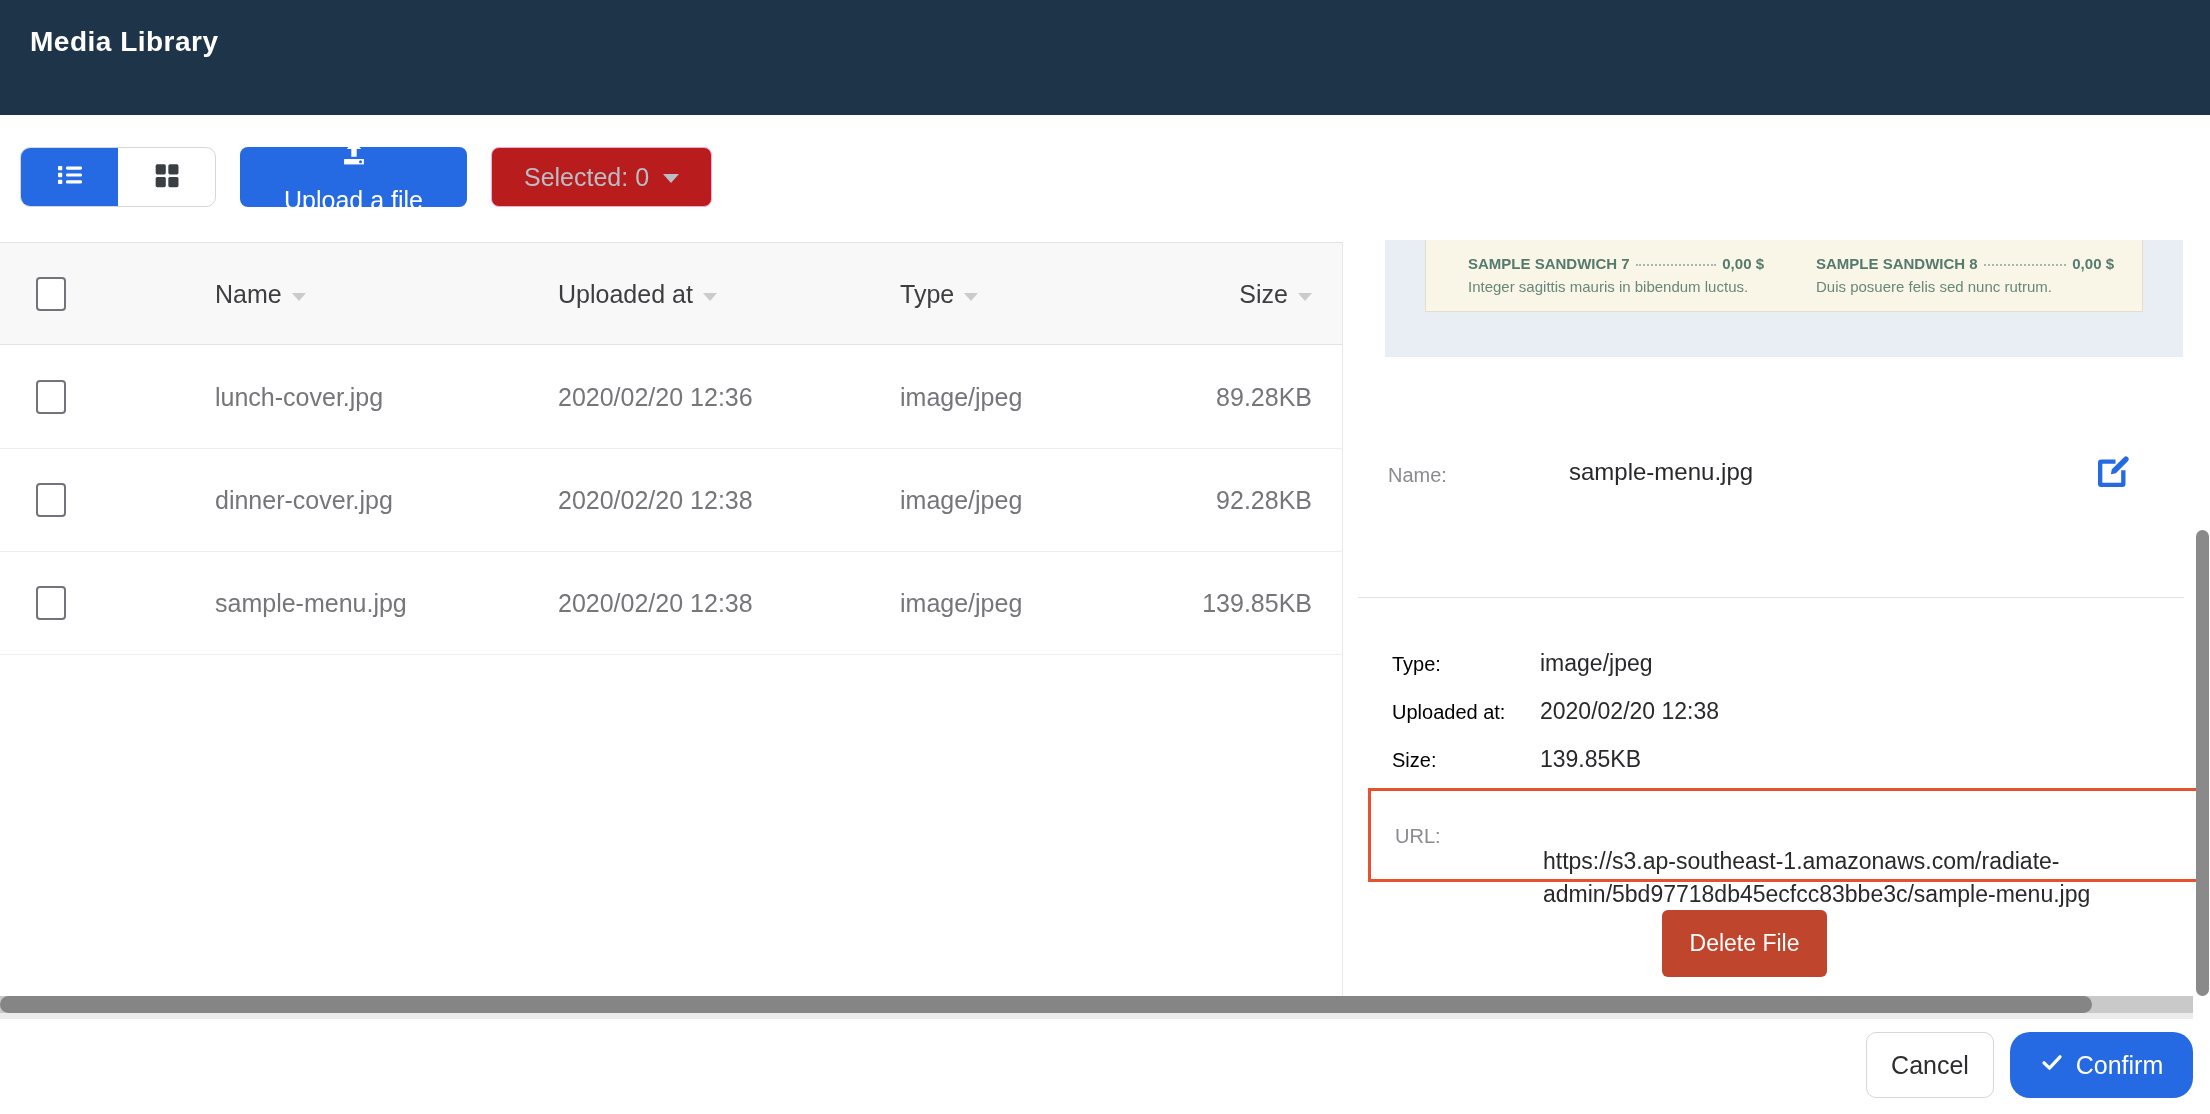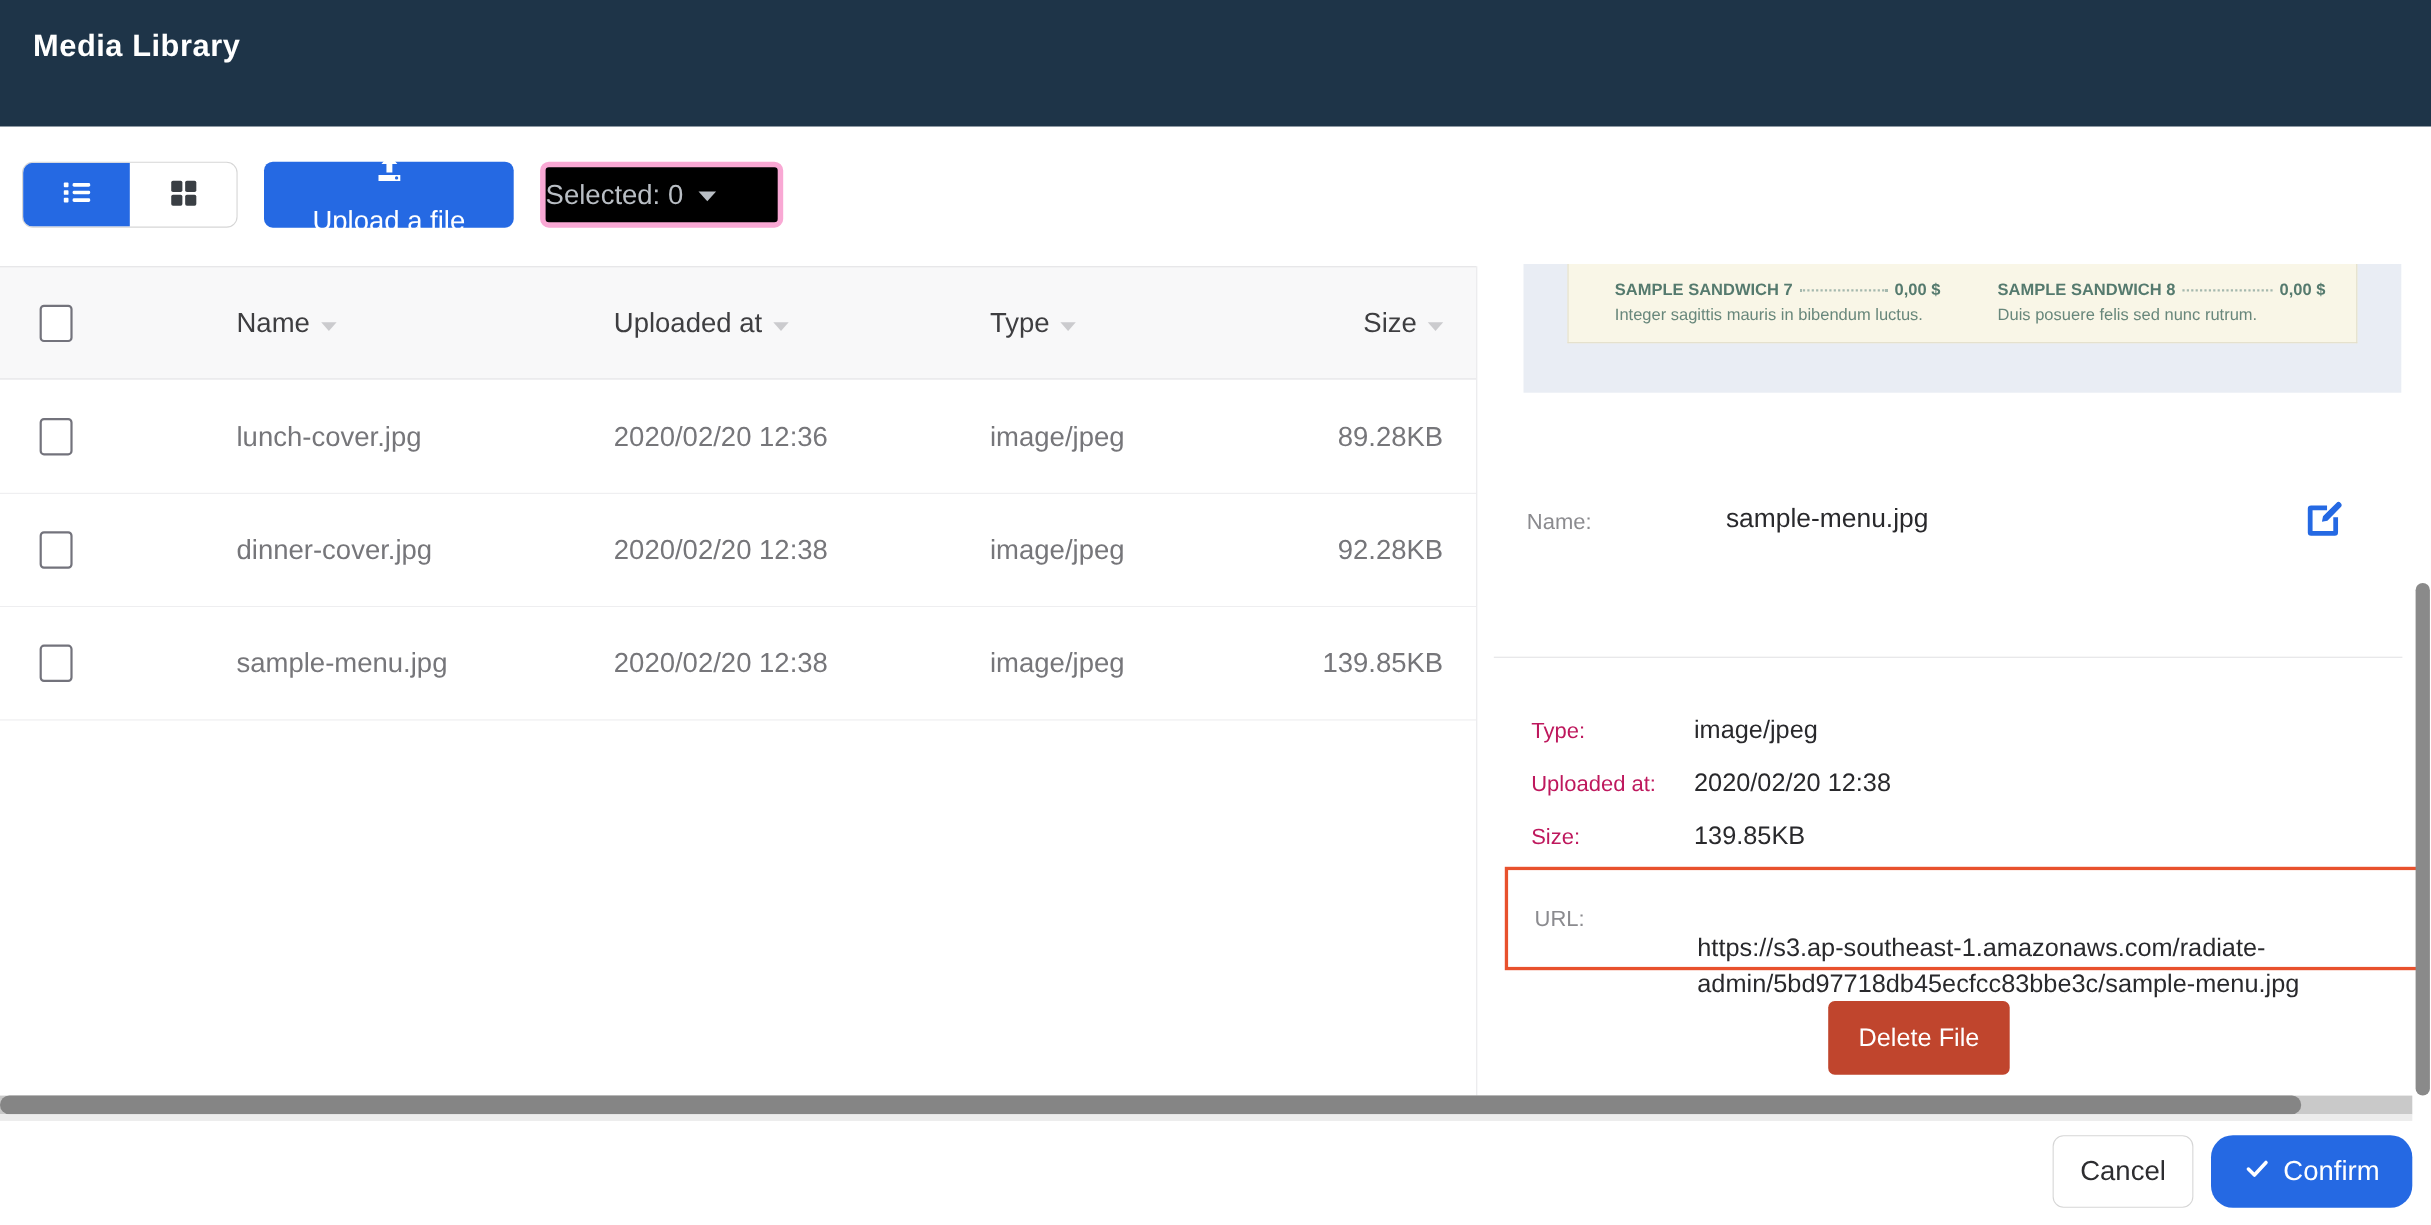--- a/index.html
+++ b/index.html
@@ -10,22 +10,22 @@
   .hdr{position:absolute;left:0;top:0;width:2210px;height:115px;background:#1e3448;}
   .hdr-title{position:absolute;left:30px;top:26px;font-size:28px;font-weight:bold;color:#ffffff;letter-spacing:.5px;}
 
   
   .toggle-group{position:absolute;left:20px;top:147px;width:196px;height:60px;display:flex;
        border:1px solid #d6d6d6;border-radius:10px;overflow:hidden;background:#fff;box-sizing:border-box;}
   .seg{flex:1;display:flex;align-items:center;justify-content:center;cursor:pointer;}
   .seg.active{background:#2569e3;}
   .btn-upload{position:absolute;left:240px;top:147px;width:227px;height:60px;background:#2569e3;border-radius:8px;
        display:flex;align-items:center;justify-content:center;gap:13px;color:#fff;font-size:25px;cursor:pointer;flex-direction:column;}
-  .btn-selected{position:absolute;left:491px;top:147px;width:221px;height:60px;background:#000000;border:5px solid #f9a8d4;
-       border-radius:8px;display:flex;align-items:center;gap:14px;color:#b9bec4;font-size:25px;box-sizing:border-box;}
+  .btn-selected{position:absolute;left:491px;top:147px;width:221px;height:60px;background:#b91c1c;border:1px solid #f9a8d4;
+       border-radius:8px;display:flex;align-items:center;justify-content:center;gap:14px;color:#b9bec4;font-size:25px;box-sizing:border-box;}
   .caret-down{width:0;height:0;border-left:8px solid transparent;border-right:8px solid transparent;border-top:9px solid #b9bec4;margin-top:3px;}
 
   
   .thead{position:absolute;left:0;top:242px;width:1342px;height:103px;background:#f8f8f9;
        border-top:1px solid #e3e3e5;border-bottom:1px solid #e3e3e5;box-sizing:border-box;}
   .trow{position:absolute;left:0;width:1342px;height:103px;background:#fff;border-bottom:1px solid #ededef;box-sizing:border-box;}
   .trow.r0{top:346px;} .trow.r1{top:449px;} .trow.r2{top:552px;}
   .cell{position:absolute;top:0;height:103px;display:flex;align-items:center;font-size:25px;color:#76767a;}
   .thead .cell{color:#3e3e41;}
   .c-name{left:215px;} .c-up{left:558px;} .c-type{left:900px;}
@@ -45,21 +45,21 @@
   .menu-dots{flex:1;border-bottom:2px dotted #a5b8ae;margin:0 6px;transform:translateY(-3px);min-width:20px;}
   .menu-desc{font-size:15px;color:#68877b;margin-top:6px;white-space:nowrap;}
 
   
   .name-row-label{position:absolute;left:1388px;top:464px;font-size:20px;color:#8b8b8f;}
   .name-row-value{position:absolute;left:1569px;top:458px;font-size:24px;color:#29292c;}
   .edit-btn{position:absolute;left:2093px;top:452px;width:40px;height:40px;cursor:pointer;}
   .panel-divider{position:absolute;left:1358px;top:597px;width:826px;height:1px;background:#e3e3e5;}
   .detail-row{position:absolute;left:1392px;width:800px;display:flex;align-items:baseline;}
   .detail-row.d0{top:650px;} .detail-row.d1{top:698px;} .detail-row.d2{top:746px;}
-  .dlabel{width:148px;font-size:20px;color:#be185d;flex:none;}
+  .dlabel{width:148px;font-size:20px;color:#000000;flex:none;}
   .dvalue{font-size:23px;color:#29292c;}
   .url-box{position:absolute;left:1368px;top:788px;width:832px;height:94px;border:3px solid #e8512d;box-sizing:border-box;}
   .url-label{position:absolute;left:24px;top:34px;font-size:20px;color:#8b8b8f;}
   .url-text{position:absolute;left:172px;top:11px;font-size:23px;line-height:33px;color:#29292c;white-space:nowrap;margin-top:43px;}
   .btn-delete{position:absolute;left:1662px;top:910px;width:165px;height:67px;background:#c0452d;border-radius:6px;
        display:flex;align-items:center;justify-content:center;color:#fff;font-size:23px;cursor:pointer;}
 
   
   .hscroll-track{position:absolute;left:0;top:996px;width:2193px;height:17px;background:#c9c9c9;}
   .hscroll-thumb{position:absolute;left:0;top:996px;width:2092px;height:17px;background:#858585;border-radius:9px;cursor:pointer;}

